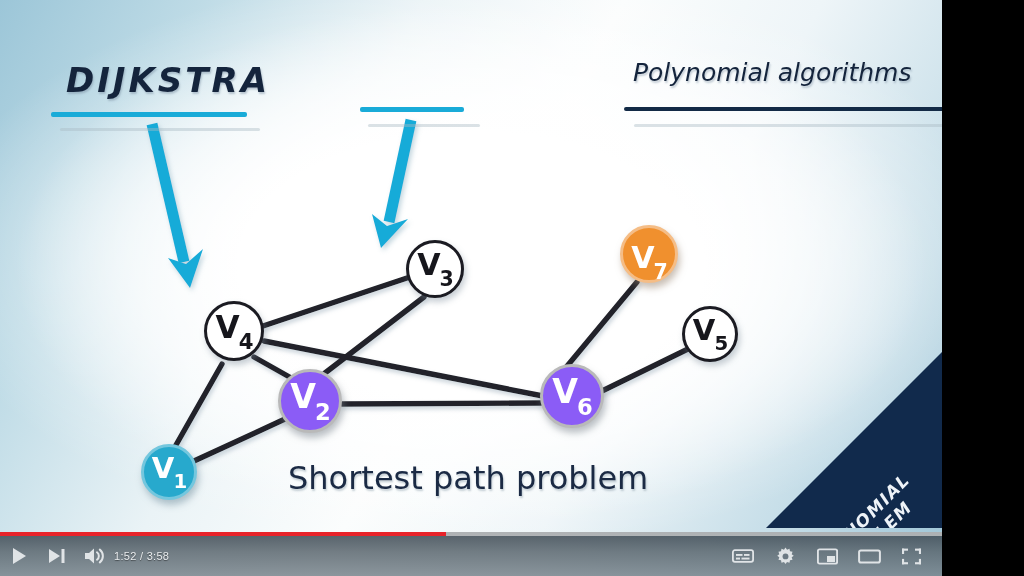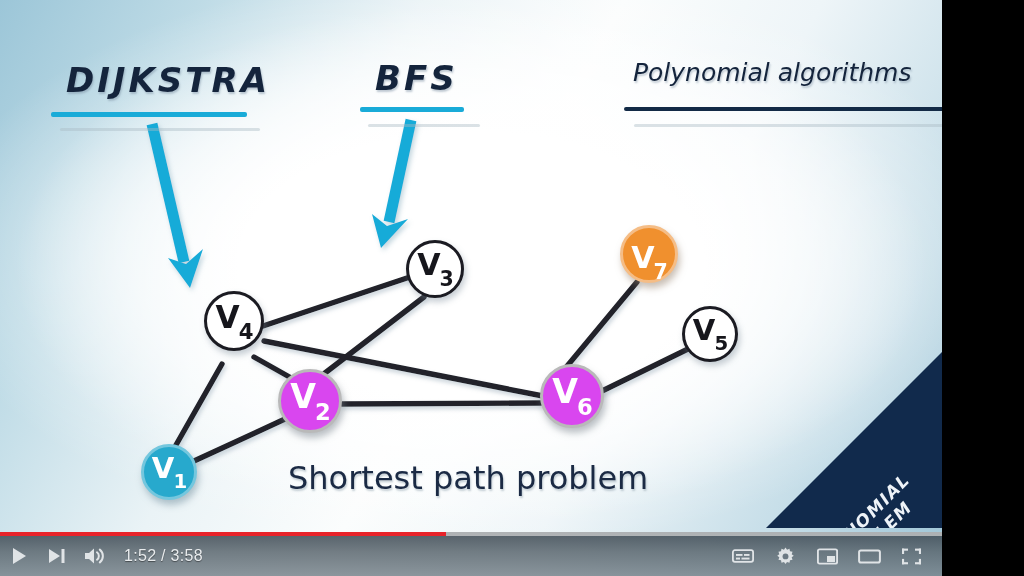--- a/index.html
+++ b/index.html
@@ -80,21 +80,21 @@
     line-height:1;
     letter-spacing:-1px;
   }
   .node.white{
     background:#ffffff;
     border:3.5px solid #1b1b22;
     color:#16161c;
     box-shadow:2px 4px 6px rgba(120,135,150,.42);
   }
   .node.gray{
-    background:#d946ef;
+    background:#8b5cf6;
     border:3.5px solid #b9b9b9;
     color:#ffffff;
     box-shadow:2px 5px 7px rgba(120,130,140,.5);
   }
   .node.cyan{
     background:#27A9CD;
     border:3.5px solid #74c7de;
     color:#ffffff;
     box-shadow:2px 5px 7px rgba(110,140,155,.5);
   }
@@ -162,21 +162,21 @@
     display:flex;align-items:center;
   }
   .ybtn{
     width:38px;height:40px;
     display:flex;align-items:center;justify-content:center;
     cursor:pointer;opacity:.93;
   }
   .ybtn svg{display:block;}
   #time{
     color:#e9ecee;font-family:"Liberation Sans",sans-serif;
-    font-size:16px;margin-left:10px;letter-spacing:.3px;
+    font-size:11px;letter-spacing:.3px;
     text-shadow:0 1px 1px rgba(0,0,0,.45);
     user-select:none;white-space:nowrap;
   }
   .spacer{flex:1 1 auto;}
   .right-group{display:flex;align-items:center;padding-right:10px;}
   .right-group .ybtn{width:42px;}
 </style>
 </head>
 <body>
 
@@ -214,39 +214,38 @@
     <g filter="url(#arrowshadow)">
       <path d="M 411,120 L 389,222" stroke="#19ABD8" stroke-width="11" fill="none" stroke-linecap="butt"></path>
       <path d="M 381,248 L 372,214 L 387,226 L 408,219 Z" fill="#19ABD8"></path>
     </g>
   </svg>
 
   <div class="heading h-dijkstra">DIJKSTRA</div>
   <div class="rule rule-cyan" style="left:51px;top:112px;width:196px;"></div>
   <div class="rule rule-ghost" style="left:60px;top:128px;width:200px;"></div>
 
-  <div class="heading h-bfs">BFS</div>
   <div class="rule rule-cyan" style="left:360px;top:107px;width:104px;"></div>
   <div class="rule rule-ghost" style="left:368px;top:124px;width:112px;"></div>
 
   <div class="heading h-poly">Polynomial algorithms</div>
   <div class="rule rule-dark" style="left:624px;top:107px;width:338px;"></div>
   <div class="rule rule-ghost" style="left:634px;top:124px;width:338px;"></div>
 
   <div id="nodes">
       <div class="node cyan" style="--d: 56px; left: 141px; top: 444px;">
         <span class="lbl">V<sub style="font-size: 0.68em; bottom: -0.18em; position: relative;">1</sub></span>
       </div>
       <div class="node gray" style="--d: 64px; left: 278px; top: 369px;">
         <span class="lbl">V<sub style="font-size: 0.68em; bottom: -0.18em; position: relative;">2</sub></span>
       </div>
       <div class="node white" style="--d: 58px; left: 406px; top: 240px;">
         <span class="lbl">V<sub style="font-size: 0.68em; bottom: -0.18em; position: relative;">3</sub></span>
       </div>
-      <div class="node white" style="--d: 60px; left: 204px; top: 291px;">
+      <div class="node white" style="--d: 60px; left: 204px; top: 301px;">
         <span class="lbl">V<sub style="font-size: 0.68em; bottom: -0.18em; position: relative;">4</sub></span>
       </div>
       <div class="node white" style="--d: 56px; left: 682px; top: 306px;">
         <span class="lbl">V<sub style="font-size: 0.68em; bottom: -0.18em; position: relative;">5</sub></span>
       </div>
       <div class="node gray" style="--d: 64px; left: 540px; top: 364px;">
         <span class="lbl">V<sub style="font-size: 0.68em; bottom: -0.18em; position: relative;">6</sub></span>
       </div>
       <div class="node orange" style="--d: 58px; left: 620px; top: 225px;">
         <span class="lbl">V<sub style="font-size: 0.68em; bottom: -0.18em; position: relative;">7</sub></span>

